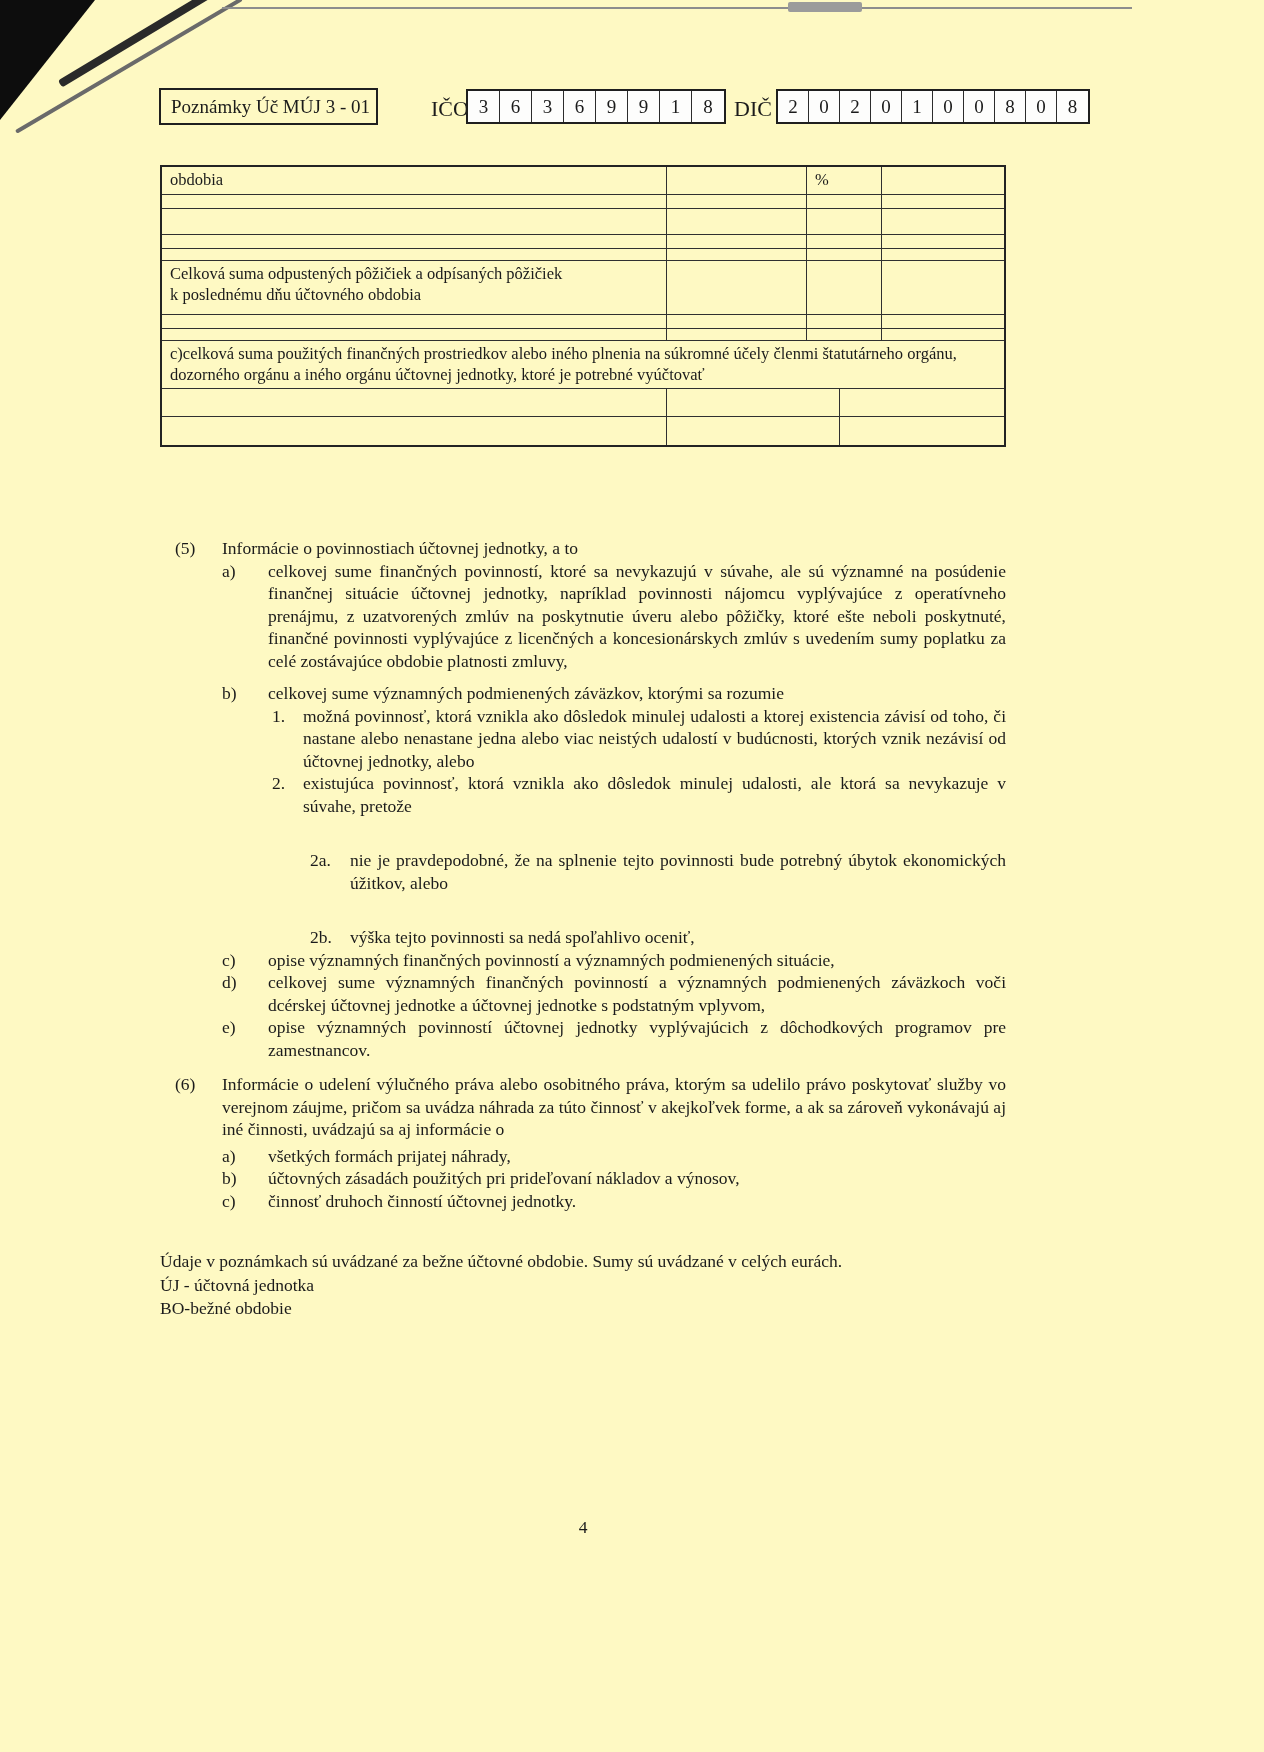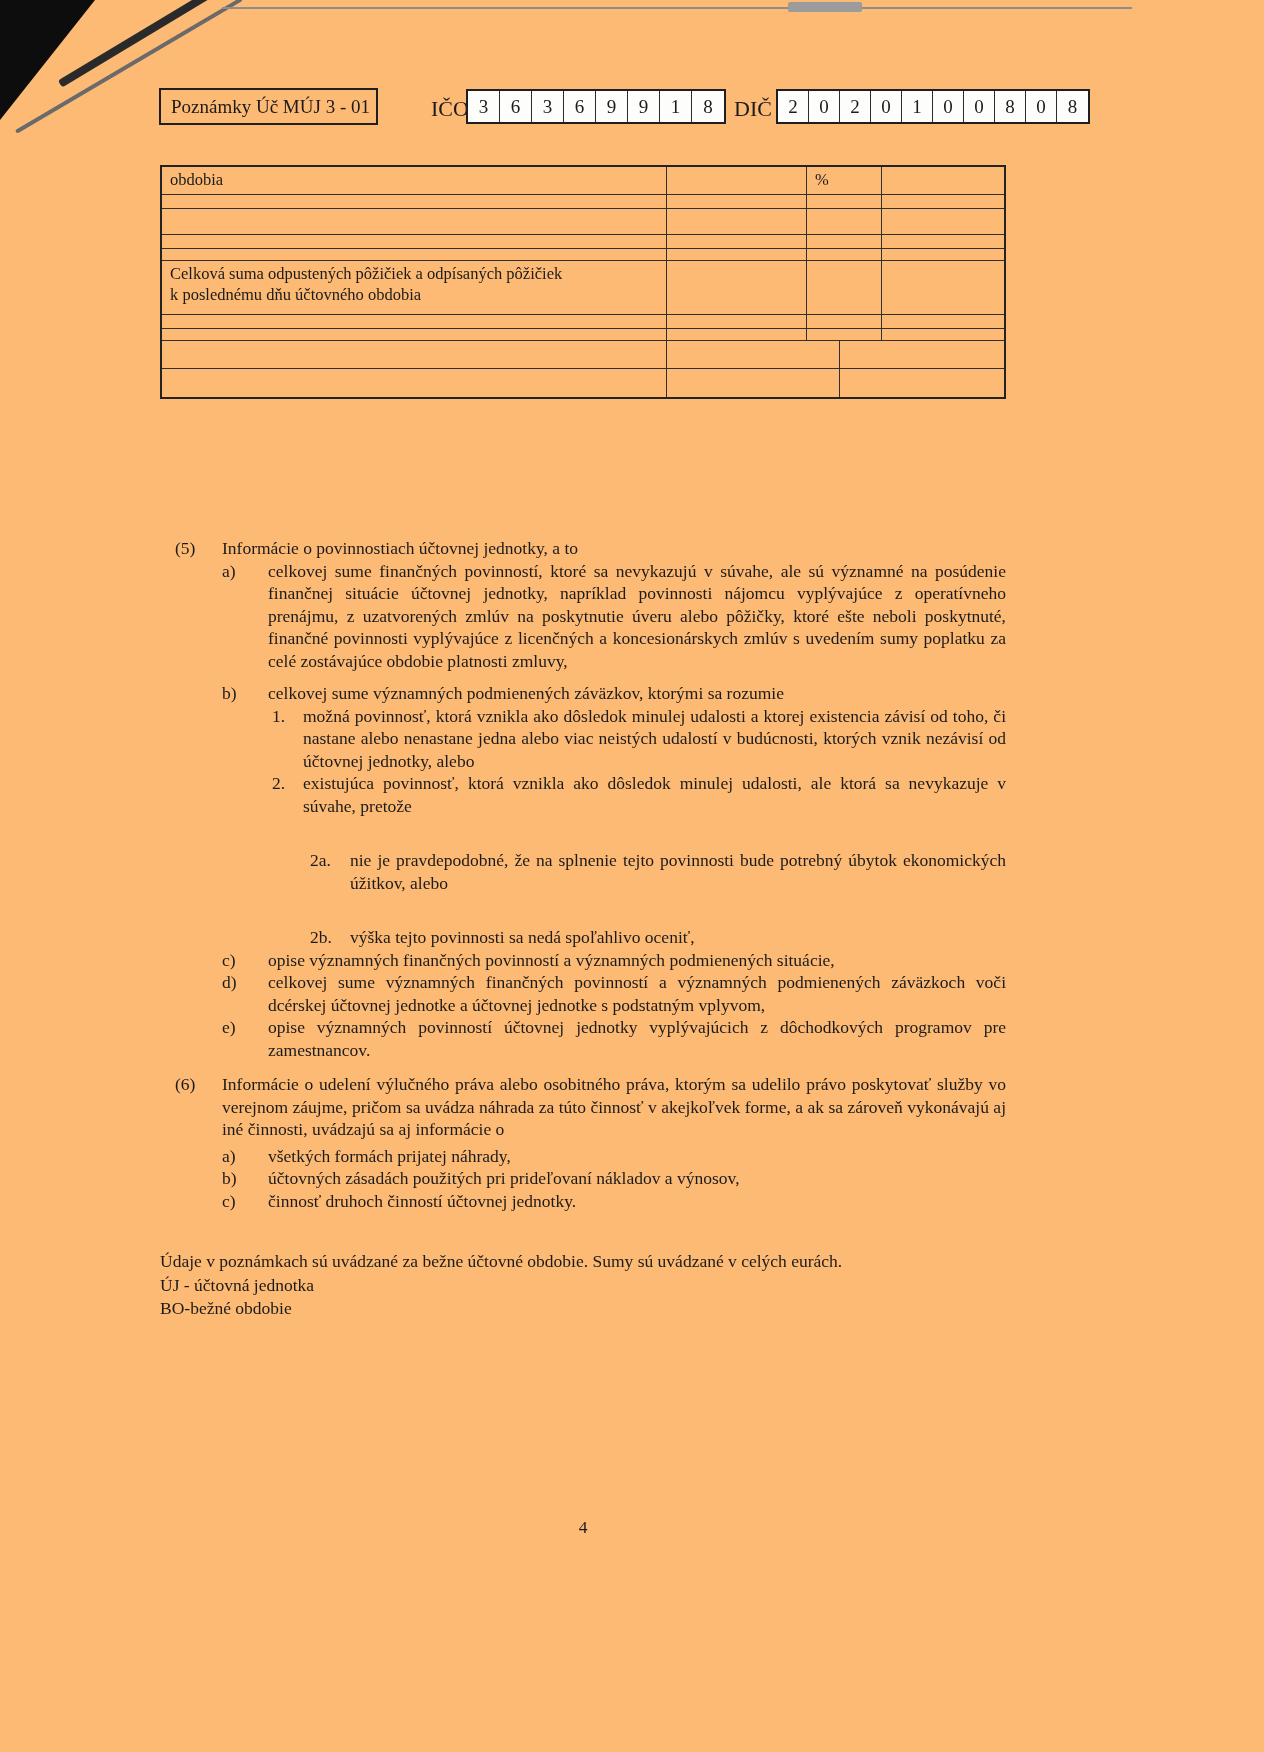--- a/index.html
+++ b/index.html
@@ -1,21 +1,21 @@
 <!DOCTYPE html>
 <html><head>
 <meta charset="utf-8">
 <style>
   * { margin:0; padding:0; box-sizing:border-box; }
   html,body { background:#e8e8e8; }
   .page {
     position:relative;
     width:1264px; height:1752px;
     margin:0 auto;
-    background:#fdba74;
+    background:#fef9c3;
     overflow:hidden;
     font-family:"Liberation Serif", serif;
     color:#1b1b1b;
   }
 
   
   .corner-black {
     position:absolute; left:0; top:0; width:210px; height:135px;
     background:#0d0d0d;
     clip-path:polygon(0 0, 95px 0, 0 120px);
@@ -190,20 +190,23 @@
       <div class="tcell"></div>
       <div class="tcell"></div>
       <div class="tcell"></div>
       <div class="tcell"></div>
     </div>
     <div class="trow cols4 h12">
       <div class="tcell"></div>
       <div class="tcell"></div>
       <div class="tcell"></div>
       <div class="tcell"></div>
+    </div>
+    <div class="trow cols1 h48">
+      <div class="tcell">c)celková suma použitých finančných prostriedkov alebo iného plnenia na súkromné účely členmi štatutárneho orgánu, dozorného orgánu a iného orgánu účtovnej jednotky, ktoré je potrebné vyúčtovať</div>
     </div>
     <div class="trow cols3 h28">
       <div class="tcell"></div>
       <div class="tcell"></div>
       <div class="tcell"></div>
     </div>
     <div class="trow cols3 h28 lastrow">
       <div class="tcell"></div>
       <div class="tcell"></div>
       <div class="tcell"></div>

